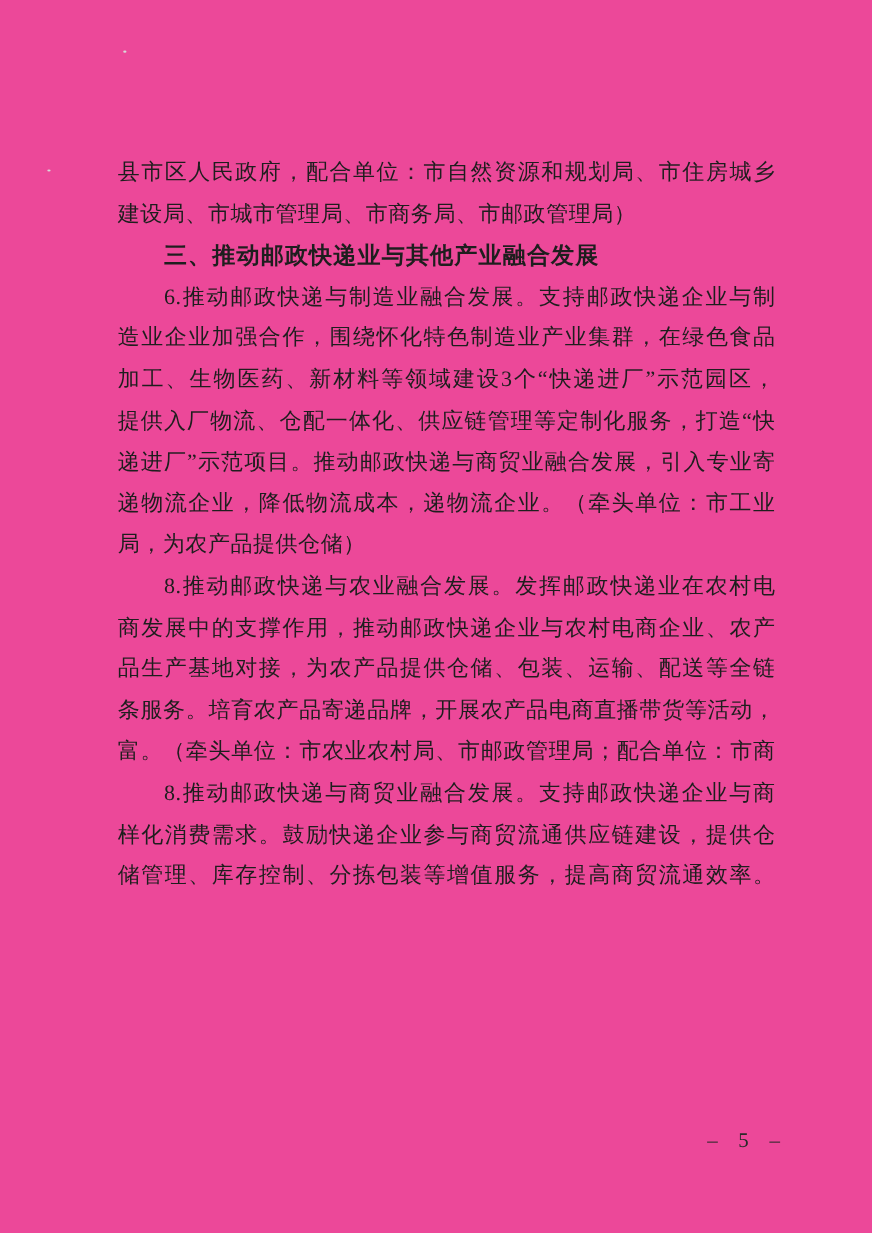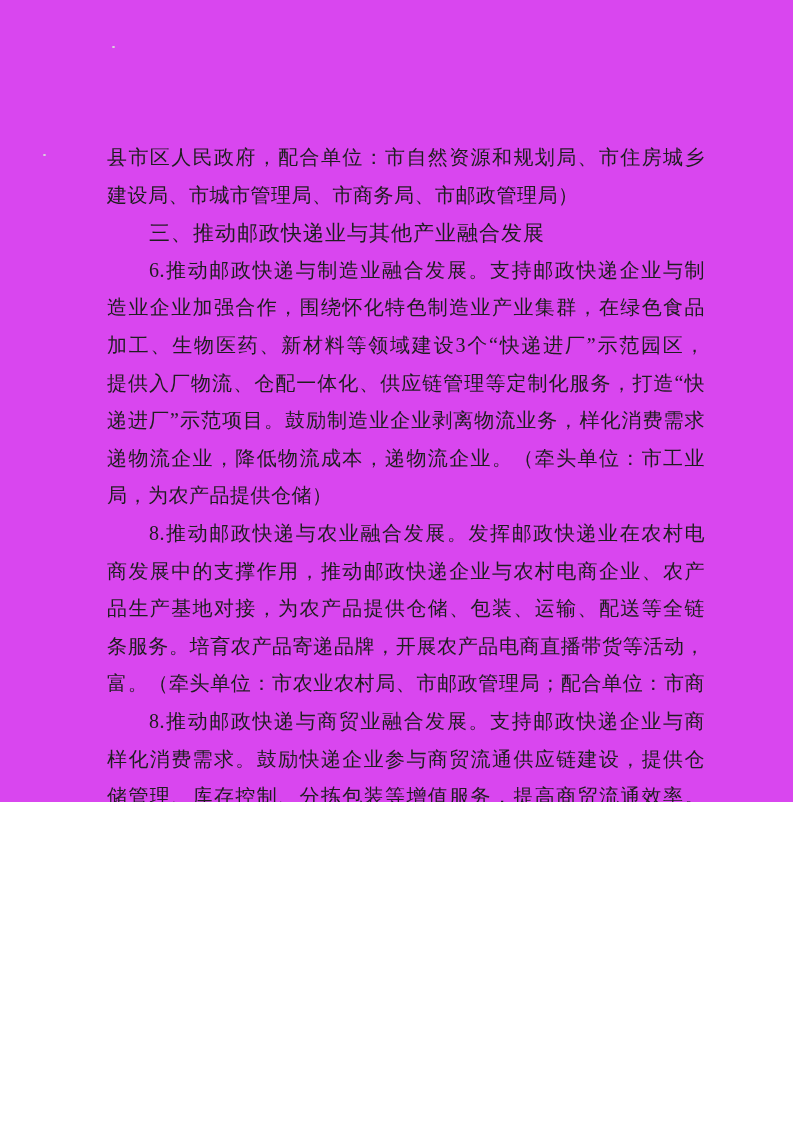--- a/index.html
+++ b/index.html
@@ -3,22 +3,22 @@
 <meta charset="utf-8">
 <style>
   html, body {
     margin: 0;
     padding: 0;
     background: #ffffff;
   }
   .page {
     position: relative;
     width: 793px;
-    height: 802px;
-    background: #d946ef;
+    height: 1121px;
+    background: #ec4899;
     overflow: hidden;
     font-family: "Liberation Serif", "DejaVu Serif", serif;
     color: #1e1e1e;
   }
   .text-block {
     position: absolute;
     left: 107px;
     top: 139px;
     width: 598px;
   }
@@ -33,21 +33,21 @@
   }
   .line.fill {
     white-space: normal;
     text-align-last: justify;
   }
   .line.indent {
     text-indent: 42px;
   }
   .line.heading {
     font-family: "Liberation Sans", "DejaVu Sans", sans-serif;
-    font-weight: normal;
+    font-weight: bold;
     font-size: 21px;
     letter-spacing: 1px;
     text-align: left;
     text-align-last: auto;
   }
   .footer {
     position: absolute;
     top: 1027px;
     left: 643px;
     font-size: 19px;
@@ -74,21 +74,21 @@
   <div class="speck s2"></div>
 
   <div class="text-block">
       <div class="line body fill">县市区人民政府，配合单位：市自然资源和规划局、市住房城乡</div>
       <div class="line body">建设局、市城市管理局、市商务局、市邮政管理局）</div>
       <div class="line heading indent">三、推动邮政快递业与其他产业融合发展</div>
       <div class="line body indent fill">6.推动邮政快递与制造业融合发展。支持邮政快递企业与制</div>
       <div class="line body fill">造业企业加强合作，围绕怀化特色制造业产业集群，在绿色食品</div>
       <div class="line body fill">加工、生物医药、新材料等领域建设3个“快递进厂”示范园区，</div>
       <div class="line body fill">提供入厂物流、仓配一体化、供应链管理等定制化服务，打造“快</div>
-      <div class="line body fill">递进厂”示范项目。鼓励制造业企业剥离物流业务，样化消费需求</div>
+      <div class="line body fill">递进厂”示范项目。推动邮政快递与商贸业融合发展，引入专业寄</div>
       <div class="line body fill">递物流企业，降低物流成本，递物流企业。（牵头单位：市工业</div>
       <div class="line body">局，为农产品提供仓储）</div>
       <div class="line body indent fill">8.推动邮政快递与农业融合发展。发挥邮政快递业在农村电</div>
       <div class="line body fill">商发展中的支撑作用，推动邮政快递企业与农村电商企业、农产</div>
       <div class="line body fill">品生产基地对接，为农产品提供仓储、包装、运输、配送等全链</div>
       <div class="line body fill">条服务。培育农产品寄递品牌，开展农产品电商直播带货等活动，</div>
       <div class="line body fill">富。（牵头单位：市农业农村局、市邮政管理局；配合单位：市商</div>
       <div class="line body indent fill">8.推动邮政快递与商贸业融合发展。支持邮政快递企业与商</div>
       <div class="line body fill">样化消费需求。鼓励快递企业参与商贸流通供应链建设，提供仓</div>
       <div class="line body fill">储管理、库存控制、分拣包装等增值服务，提高商贸流通效率。</div>

